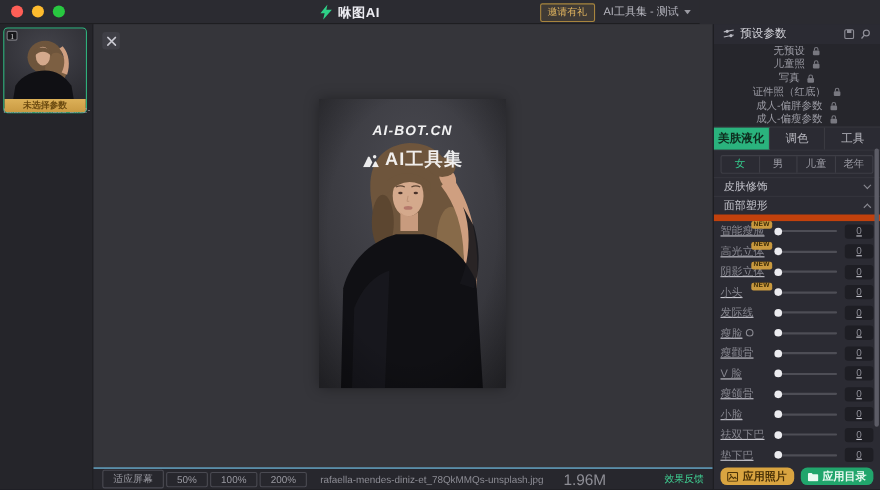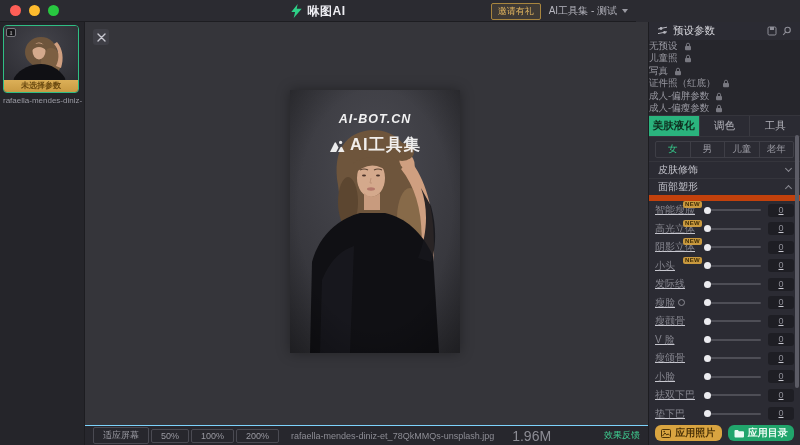--- a/index.html
+++ b/index.html
@@ -14,21 +14,21 @@
   .tl.red{ background:#ff5f57; } .tl.yellow{ background:#febc2e; } .tl.green{ background:#28c840; }
   .title-center { position:absolute; left:50%; top:0; height:22px; transform:translateX(-50%); display:flex; align-items:center; gap:5px; }
   .app-title { font-size:12px; font-weight:bold; color:#ececf1; letter-spacing:.5px; }
   .title-right { position:absolute; right:8px; top:0; height:22px; display:flex; align-items:center; gap:8px; }
   .invite { font-size:9px; color:#e2b55f; border:1px solid #a8853e; background:rgba(216,170,80,.12); padding:1px 6px; border-radius:2px; }
   .workspace { font-size:10px; color:#b6b6bf; display:flex; align-items:center; gap:5px;justify-content:center; }
   .caret-down { width:0; height:0; border-left:3.5px solid transparent; border-right:3.5px solid transparent; border-top:4px solid #9a9aa2; }
 
   
   .sidebar { position:absolute; left:0; top:22px; width:85px; height:423px; background:#25252a; border-right:1px solid #1d1d21; }
-  .thumb { position:absolute; left:3px; top:3px; width:76px; height:68px; border:1px solid #2fbe84; border-radius:4px; overflow:hidden; background:#2f2f35;font-family:Liberation Serif, serif; }
+  .thumb { position:absolute; left:3px; top:3px; width:76px; height:78px; border:1px solid #2fbe84; border-radius:4px; overflow:hidden; background:#2f2f35;font-family:Liberation Serif, serif; }
   .thumb-index { position:absolute; left:2px; top:2px; z-index:3; width:10px; height:9px; line-height:9px; text-align:center; font-size:7px; color:#ddd; background:rgba(0,0,0,.55); border:1px solid #7a7a80; border-radius:2px; }
   .thumb-status { position:absolute; left:0; right:0; bottom:0; z-index:2; height:12px; line-height:12px; text-align:center; font-size:8px; font-weight:bold; color:#6b4a10; background:linear-gradient(#dcb058,#c99a42); }
   .side-filename { position:absolute; left:3px; top:74px; width:79px; font-size:8px; color:#9a9aa3; white-space:nowrap; overflow:hidden; }
 
   
   .canvas { position:absolute; left:85px; top:22px; width:563px; height:403px; background:#35353a; }
   .close-btn { position:absolute; left:8px; top:7px; width:16px; height:16px; background:#3f3f46; border-radius:3px; display:flex; align-items:center; justify-content:center; }
   .photo { position:absolute; left:205px; top:68px; width:170px; height:263px; box-shadow:0 0 12px rgba(0,0,0,.35); }
   .photo svg { display:block; }
   .wm1 { position:absolute; left:0; right:0; top:22px; text-align:center; font-size:12.5px; font-weight:bold; font-style:italic; letter-spacing:1px; color:rgba(255,255,255,.93); }
@@ -41,21 +41,21 @@
   .sb-filename { font-size:9px; color:#8d8d95; margin-left:10px; }
   .sb-size { font-size:14px; color:#8d8d95; margin-left:18px; }
   .sb-feedback { position:absolute; right:8px; font-size:9px; color:#3fcf92; }
 
   
   .rightpanel { position:absolute; left:648px; top:22px; width:152px; height:423px; background:#2b2b33; border-left:1px solid #1d1d21; }
   .phead { height:18px; display:flex; align-items:center; gap:5px; padding:0 8px; }
   .phead-title { font-size:10.5px; font-weight:normal; color:#d4d4da; }
   .phead-spacer { flex:1; }
   .plist { height:75px; background:#26262c; }
-  .prow { display:flex; align-items:center; justify-content:flex-start; gap:6px; height:12.5px; padding:0 0; }
+  .prow { display:flex; align-items:center; justify-content:center; gap:6px; height:12.5px; padding:0 11px; }
   .plabel { font-size:9.5px; color:#9a9aa3; }
   .tabs { display:flex; height:22px; border-top:1px solid #35353c; border-bottom:1px solid #35353c; }
   .tab { flex:1; display:flex; align-items:center; justify-content:center; font-size:10.5px; color:#b4b4bc; border-right:1px solid #3a3a41; }
   .tab:last-child { border-right:none; }
   .tab.active { background:#2ab37d; color:#0e2d1f; font-weight:bold; }
   .gtabs { display:flex; margin:4px 6px 3px 6px; height:17px; border:1px solid #3e3e46; border-radius:2px; }
   .gtab { flex:1; display:flex; align-items:center; justify-content:center; font-size:9.5px; color:#9a9aa3; border-right:1px solid #3e3e46; }
   .gtab:last-child { border-right:none; }
   .gtab.active { color:#35c98b; }
   .section { display:flex; align-items:center; height:17px; padding:0 9px; font-size:10px; color:#c2c2ca; border-top:1px solid #35353c; }

